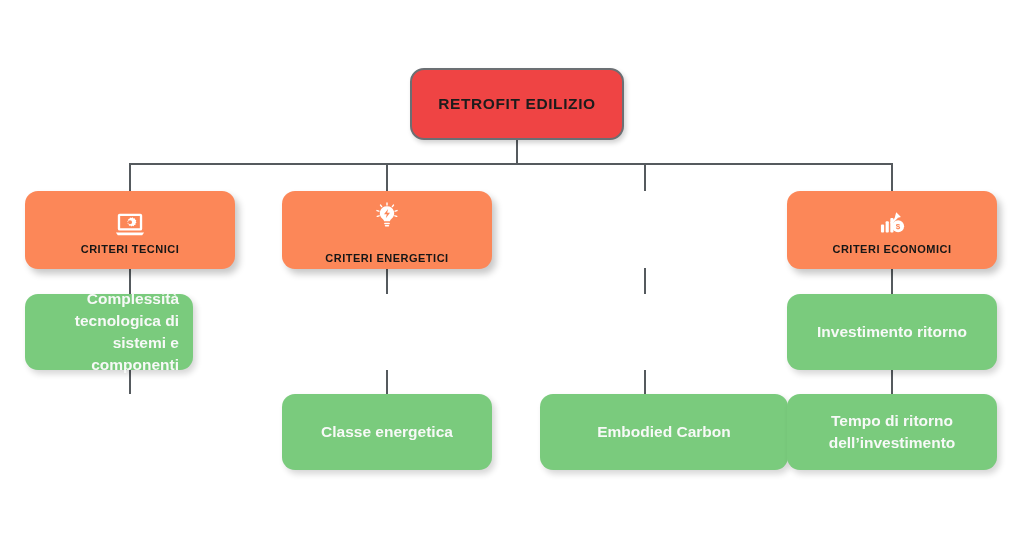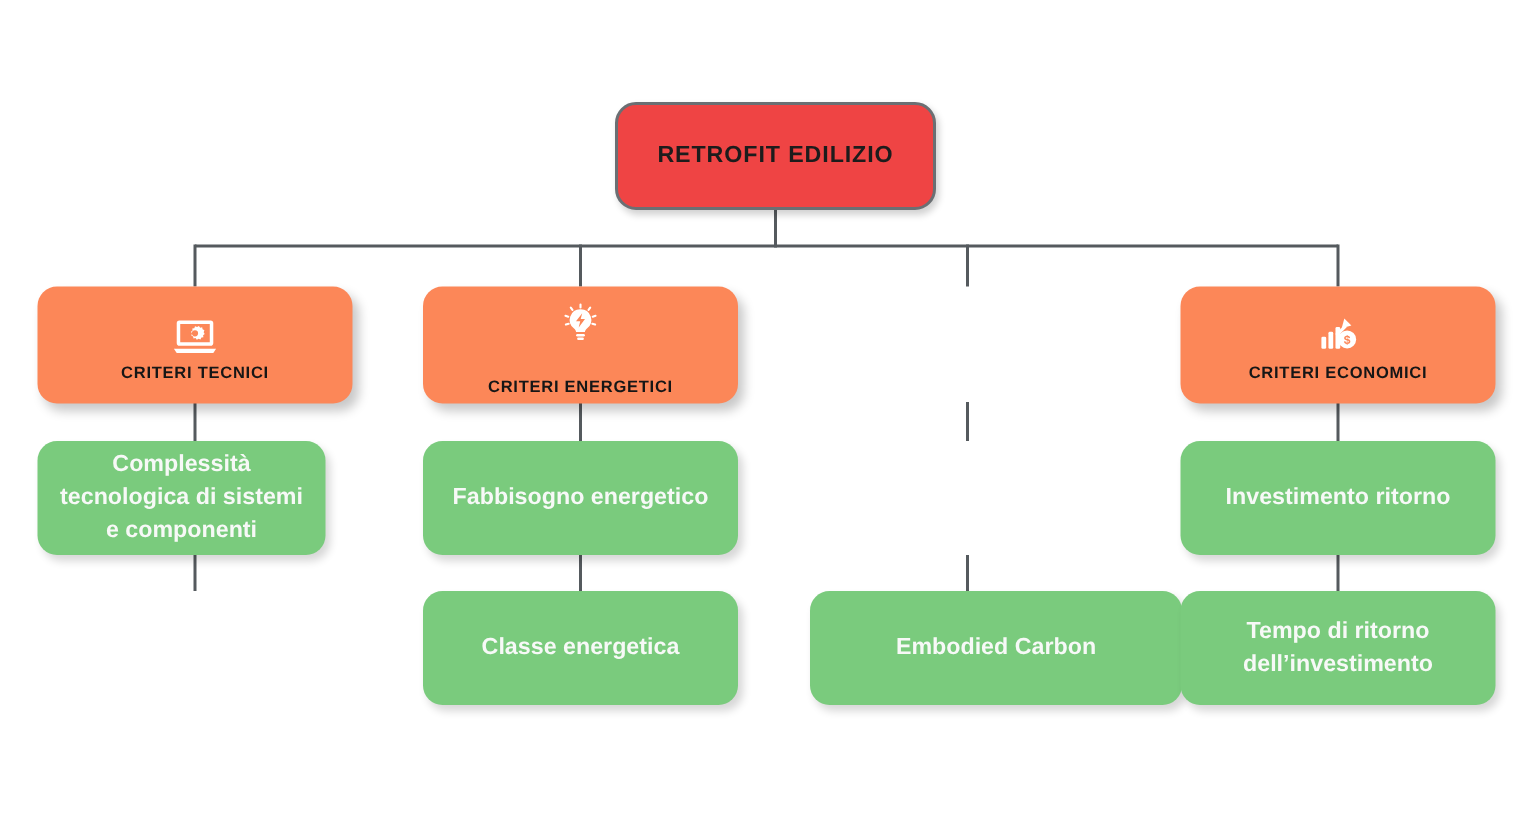--- a/index.html
+++ b/index.html
@@ -130,43 +130,40 @@
         <path d="M1 25 h30 l-2 3 h-26 z"></path>
         <path d="M16 9.1 l1.5 .55 1.25 -.75 .95 1.15 1.4 -.25 .3 1.45 1.3 .65 -.55 1.35 .75 1.25 -1.15 .95
                  .25 1.4 -1.45 .3 -.65 1.3 -1.35 -.55 -1.25 .75 -.95 -1.15 -1.4 .25 -.3 -1.45 -1.3 -.65
                  .55 -1.35 -.75 -1.25 1.15 -.95 -.25 -1.4 1.45 -.3 z
                  M16 11.9 a2.2 2.2 0 1 0 0 4.4 a2.2 2.2 0 0 0 0 -4.4 z" fill="#ffffff"></path>
       </svg>
     </span>
     <span class="node-label">CRITERI TECNICI</span>
   </div>
 
-  <div class="node node-leaf" style="left:25px; top:294px; width:192px; height:76px;">
+  <div class="node node-leaf" style="left:25px; top:294px; width:168px; height:76px;text-align:right;">
     <span class="node-label">Complessità tecnologica di sistemi e componenti</span>
   </div>
 
 
   <div class="node node-criteria" style="left:282px; top:191px; width:210px; height:78px;gap:17px;">
     <span class="node-icon">
       <svg width="30" height="30" viewBox="0 0 32 32" fill="#ffffff">
         <path d="M16 5.5 a7.6 7.6 0 0 0 -4.6 13.7 c.9 .75 1.35 1.6 1.45 2.5 h6.3
                  c.1 -.9 .55 -1.75 1.45 -2.5 A7.6 7.6 0 0 0 16 5.5 z"></path>
         <rect x="12.9" y="23.1" width="6.2" height="1.7" rx=".85"></rect>
         <rect x="13.6" y="25.6" width="4.8" height="1.7" rx=".85"></rect>
         <path d="M16 2.2 v2.1 M9.1 4.3 l1.2 1.7 M22.9 4.3 l-1.2 1.7 M5.3 10.2 l2 .65 M26.7 10.2 l-2 .65
                  M5.6 16.4 l2 -.6 M26.4 16.4 l-2 -.6" stroke="#ffffff" stroke-width="1.5" stroke-linecap="round" fill="none"></path>
         <path d="M17.2 8.4 l-4.4 5.6 h3 l-1.1 4.4 4.5 -5.9 h-3.05 z" fill="#fc8758"></path>
       </svg>
     </span>
     <span class="node-label">CRITERI ENERGETICI</span>
   </div>
 
-  <div class="node node-leaf" style="left:282px; top:294px; width:210px; height:76px;">
-    <span class="node-label">Fabbisogno energetico</span>
-  </div>
 
   <div class="node node-leaf" style="left:282px; top:394px; width:210px; height:76px;">
     <span class="node-label">Classe energetica</span>
   </div>
 
 
 
   <div class="node node-leaf" style="left:540px; top:394px; width:248px; height:76px;">
     <span class="node-label">Embodied Carbon</span>
   </div>

